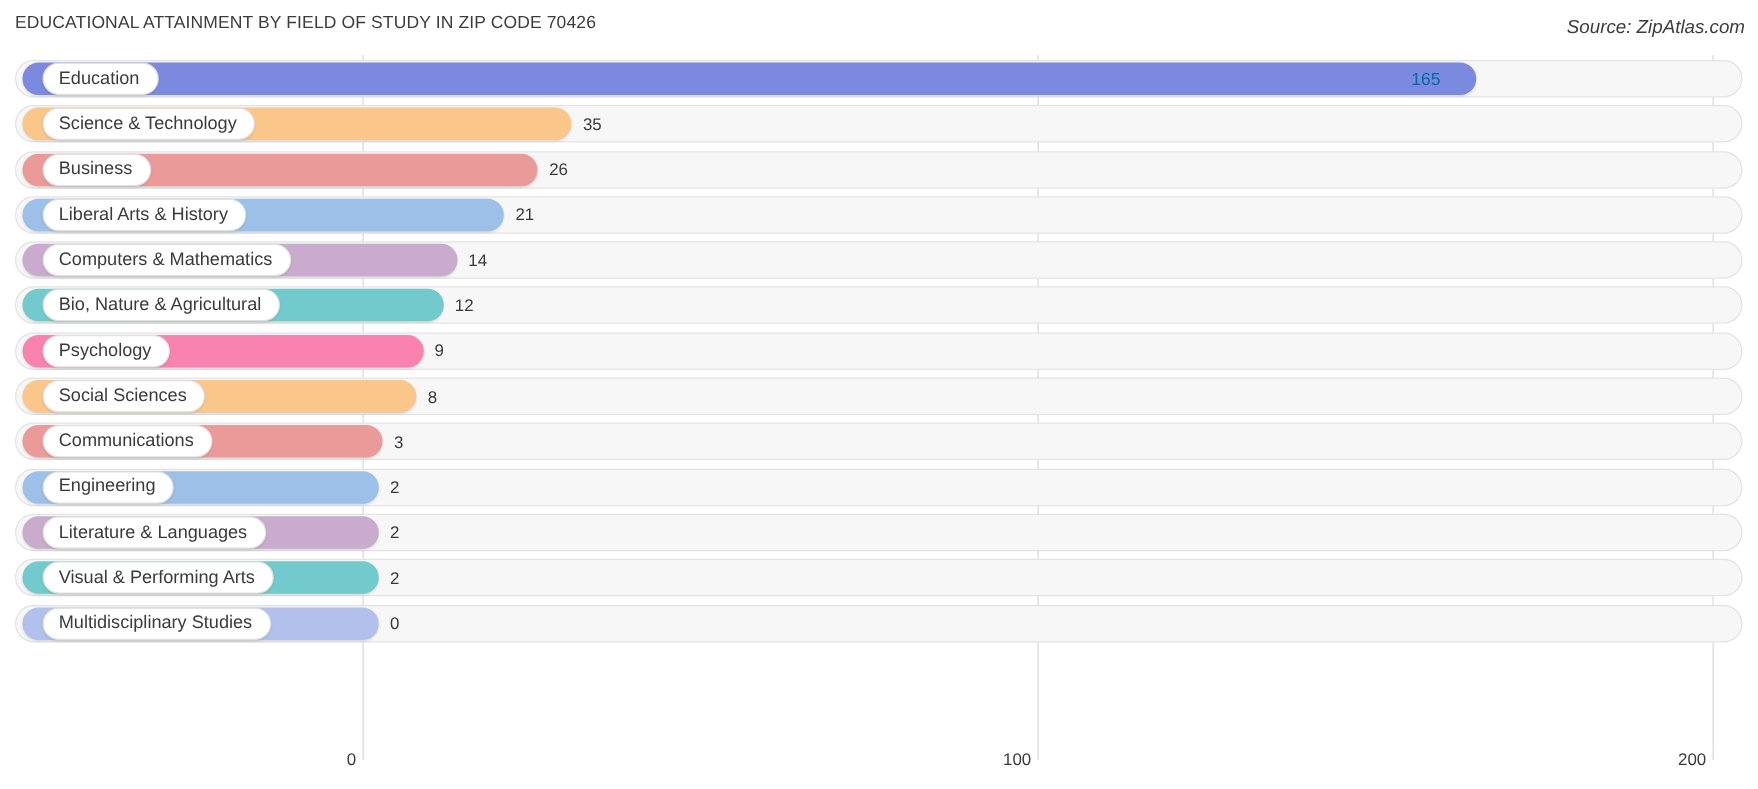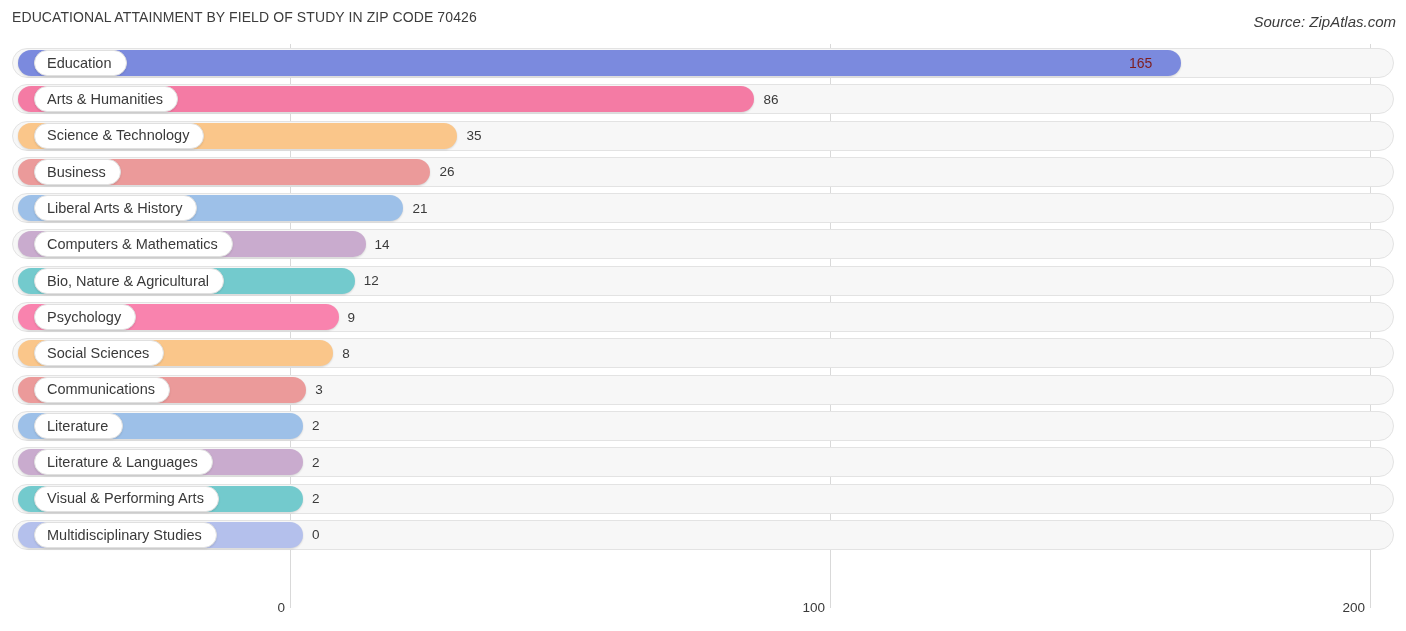--- a/index.html
+++ b/index.html
@@ -69,21 +69,21 @@
     box-shadow:0 1px 2px rgba(0,0,0,.10);
     white-space:nowrap;
   }
   .pill span{font-size:14.5px;color:#3a3a3a;line-height:1;}
   
   .val{
     position:absolute;top:0;height:30px;
     display:flex;align-items:center;
     font-size:13.5px;color:#3a3a3a;white-space:nowrap;
   }
-  .val.inside{color:#7f1d1d;font-size:14px;}
+  .val.inside{color:#0369a1;font-size:14px;}
 
   
   .axis{
     position:absolute;left:0;top:597px;width:1406px;height:34px;
   }
   .tick{
     position:absolute;top:3px;
     font-size:13.5px;color:#3a3a3a;
     transform:translateX(-100%);
     white-space:nowrap;
@@ -112,28 +112,20 @@
         <div class="row">
           <div class="track"></div>
           <div class="bar" style="width: 1163px; background: rgb(123, 138, 222);"></div>
           <div class="pill">
             <span>Education</span>
           </div>
           <div class="val inside" style="left: 1129px;">165</div>
         </div>
         <div class="row">
           <div class="track"></div>
-          <div class="bar" style="width: 736.4px; background: rgb(244, 123, 164);"></div>
-          <div class="pill">
-            <span>Arts &amp; Humanities</span>
-          </div>
-          <div class="val" style="left: 763.4px;">86</div>
-        </div>
-        <div class="row">
-          <div class="track"></div>
           <div class="bar" style="width: 439.4px; background: rgb(250, 198, 138);"></div>
           <div class="pill">
             <span>Science &amp; Technology</span>
           </div>
           <div class="val" style="left: 466.4px;">35</div>
         </div>
         <div class="row">
           <div class="track"></div>
           <div class="bar" style="width: 412.4px; background: rgb(235, 154, 154);"></div>
           <div class="pill">
@@ -186,21 +178,21 @@
           <div class="bar" style="width: 288.2px; background: rgb(235, 154, 154);"></div>
           <div class="pill">
             <span>Communications</span>
           </div>
           <div class="val" style="left: 315.2px;">3</div>
         </div>
         <div class="row">
           <div class="track"></div>
           <div class="bar" style="width: 285px; background: rgb(157, 192, 232);"></div>
           <div class="pill">
-            <span>Literature</span>
+            <span>Engineering</span>
           </div>
           <div class="val" style="left: 312px;">2</div>
         </div>
         <div class="row">
           <div class="track"></div>
           <div class="bar" style="width: 285px; background: rgb(201, 171, 206);"></div>
           <div class="pill">
             <span>Literature &amp; Languages</span>
           </div>
           <div class="val" style="left: 312px;">2</div>

